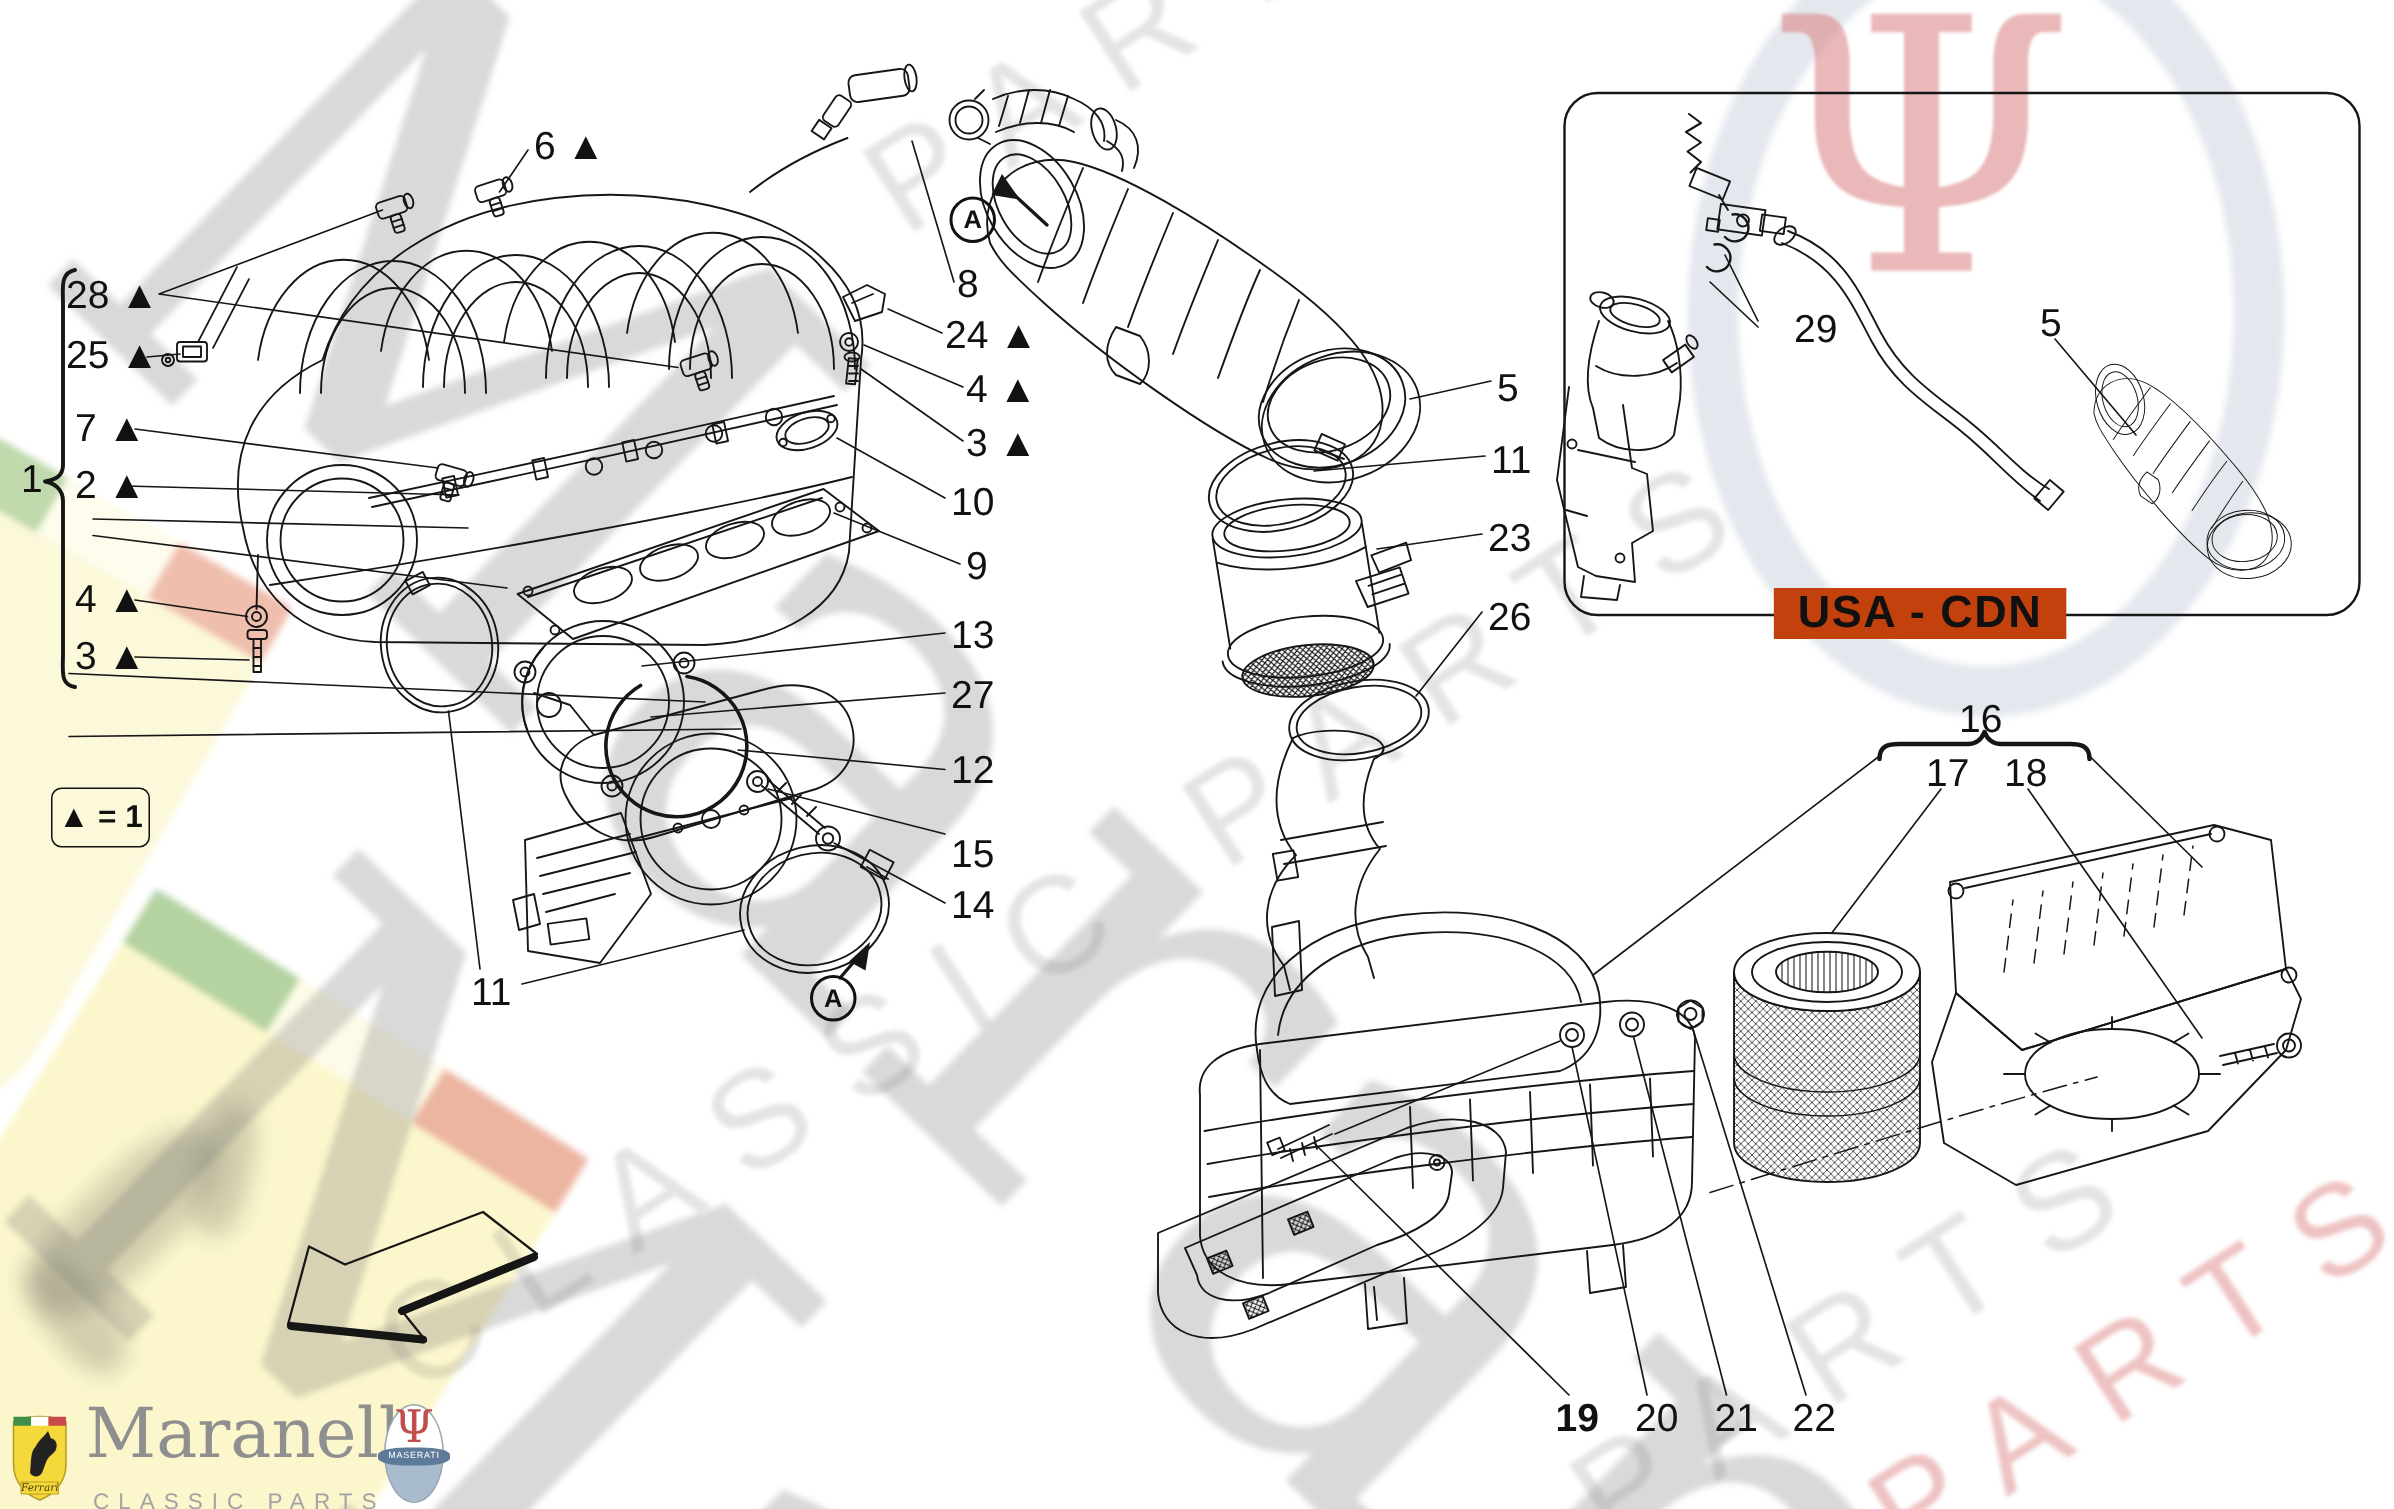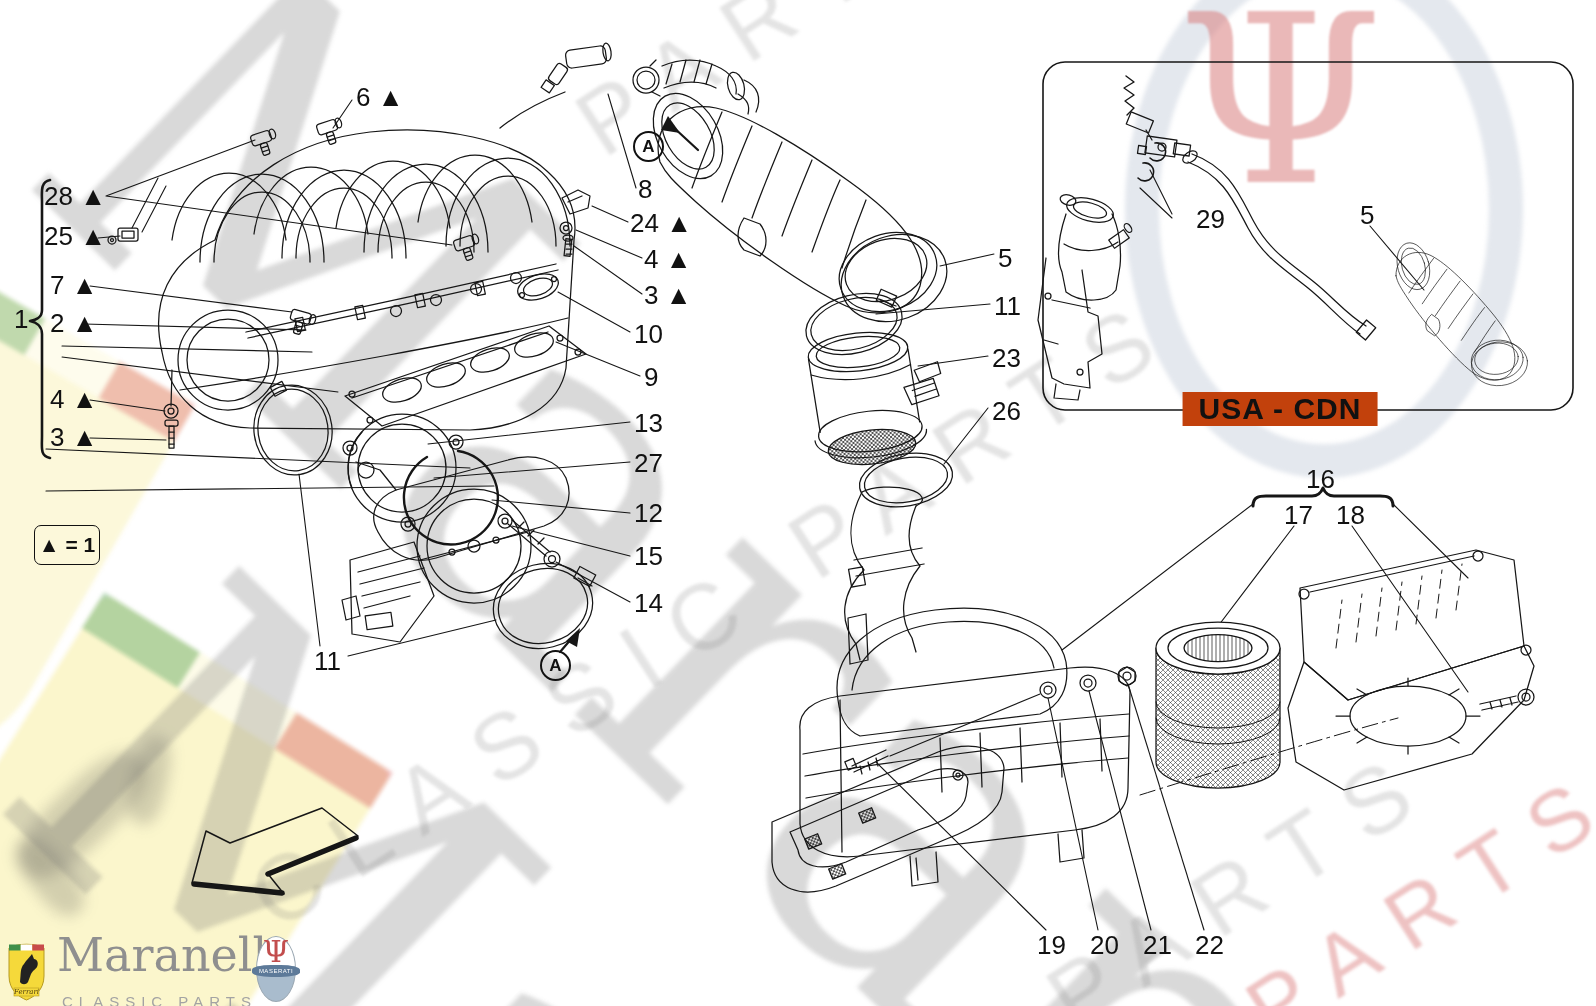--- a/index.html
+++ b/index.html
@@ -428,21 +428,21 @@
       </div>
       <div class="callout" style="left: 634px; top: 410px;">
         <span>13</span>
       </div>
       <div class="callout" style="left: 634px; top: 450px;">
         <span>27</span>
       </div>
       <div class="callout" style="left: 634px; top: 500px;">
         <span>12</span>
       </div>
-      <div class="callout" style="left: 634px; top: 543px; text-align: center;">
+      <div class="callout" style="left: 634px; top: 556px; text-align: center;">
         <span>15</span>
       </div>
       <div class="callout" style="left: 634px; top: 590px;">
         <span>14</span>
       </div>
       <div class="callout" style="left: 314px; top: 648px;">
         <span>11</span>
       </div>
       <div class="callout" style="left: 998px; top: 245px;">
         <span>5</span>
@@ -458,21 +458,21 @@
       </div>
       <div class="callout" style="left: 1306px; top: 466px;">
         <span>16</span>
       </div>
       <div class="callout" style="left: 1284px; top: 502px;">
         <span>17</span>
       </div>
       <div class="callout" style="left: 1336px; top: 502px;">
         <span>18</span>
       </div>
-      <div class="callout" style="left: 1037px; top: 932px;">
+      <div class="callout" style="left: 1037px; top: 932px; font-weight: bold;">
         <span>19</span>
       </div>
       <div class="callout" style="left: 1090px; top: 932px;">
         <span>20</span>
       </div>
       <div class="callout" style="left: 1143px; top: 932px;">
         <span>21</span>
       </div>
       <div class="callout" style="left: 1195px; top: 932px;">
         <span>22</span>

